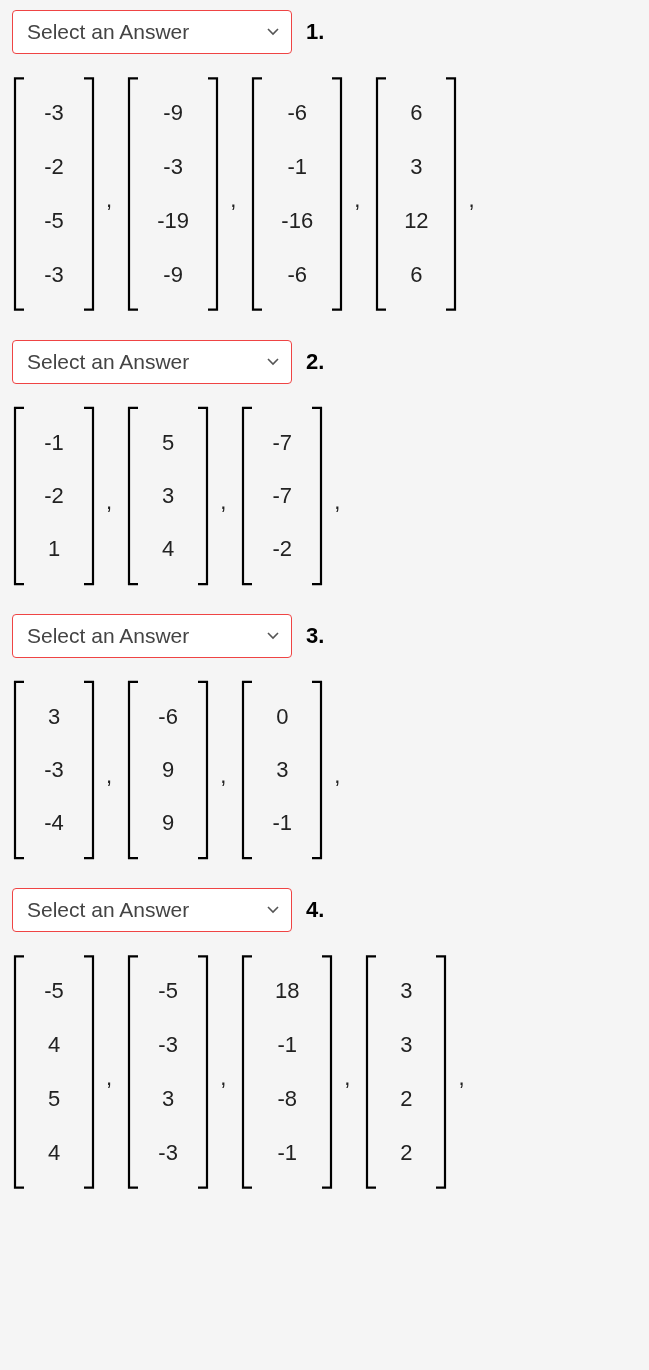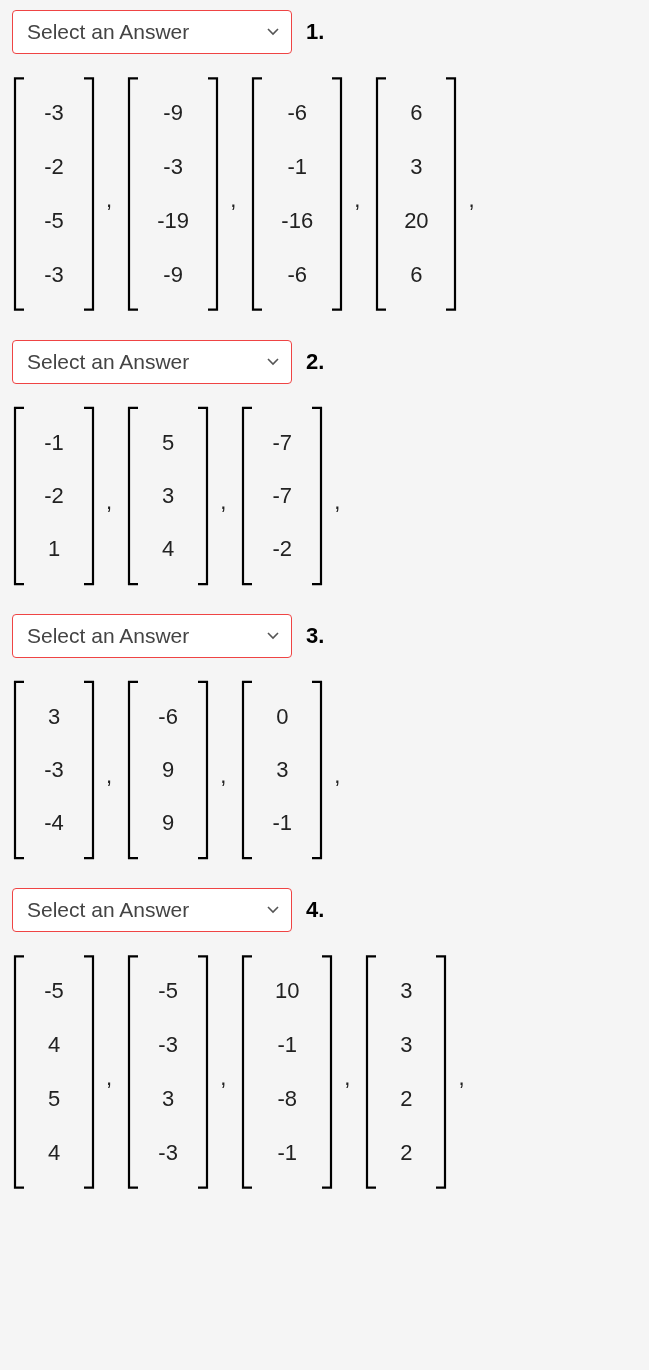--- a/index.html
+++ b/index.html
@@ -166,21 +166,21 @@
         <div class="vec-and-sep">
           <div class="vector" data-size="4">
             <div class="bracket">
               <svg viewBox="0 0 14 100" preserveAspectRatio="none">
                 <path d="M12 1 L3 1 L3 99 L12 99" fill="none" stroke="#000" stroke-width="2.2" vector-effect="non-scaling-stroke"></path>
               </svg>
             </div>
             <div class="entries">
               <div class="entry">6</div>
               <div class="entry">3</div>
-              <div class="entry">20</div>
+              <div class="entry">12</div>
               <div class="entry">6</div>
             </div>
             <div class="bracket">
               <svg viewBox="0 0 14 100" preserveAspectRatio="none">
                 <path d="M2 1 L11 1 L11 99 L2 99" fill="none" stroke="#000" stroke-width="2.2" vector-effect="non-scaling-stroke"></path>
               </svg>
             </div>
           </div>
           <span class="sep">,</span>
         </div>
@@ -386,21 +386,21 @@
           <span class="sep">,</span>
         </div>
         <div class="vec-and-sep">
           <div class="vector" data-size="4">
             <div class="bracket">
               <svg viewBox="0 0 14 100" preserveAspectRatio="none">
                 <path d="M12 1 L3 1 L3 99 L12 99" fill="none" stroke="#000" stroke-width="2.2" vector-effect="non-scaling-stroke"></path>
               </svg>
             </div>
             <div class="entries wide">
-              <div class="entry">10</div>
+              <div class="entry">18</div>
               <div class="entry">-1</div>
               <div class="entry">-8</div>
               <div class="entry">-1</div>
             </div>
             <div class="bracket">
               <svg viewBox="0 0 14 100" preserveAspectRatio="none">
                 <path d="M2 1 L11 1 L11 99 L2 99" fill="none" stroke="#000" stroke-width="2.2" vector-effect="non-scaling-stroke"></path>
               </svg>
             </div>
           </div>

